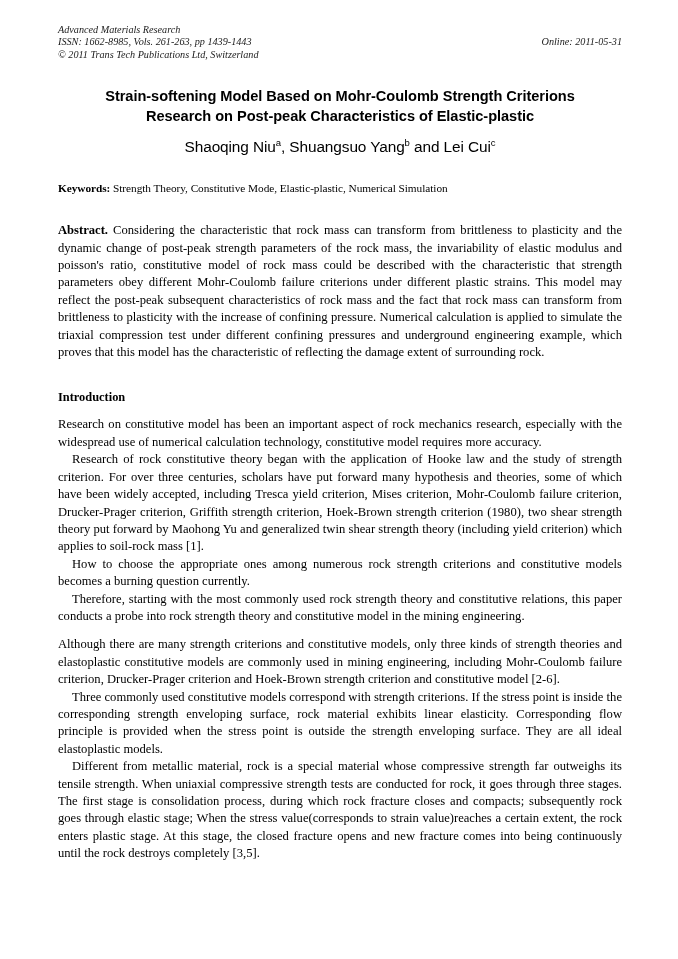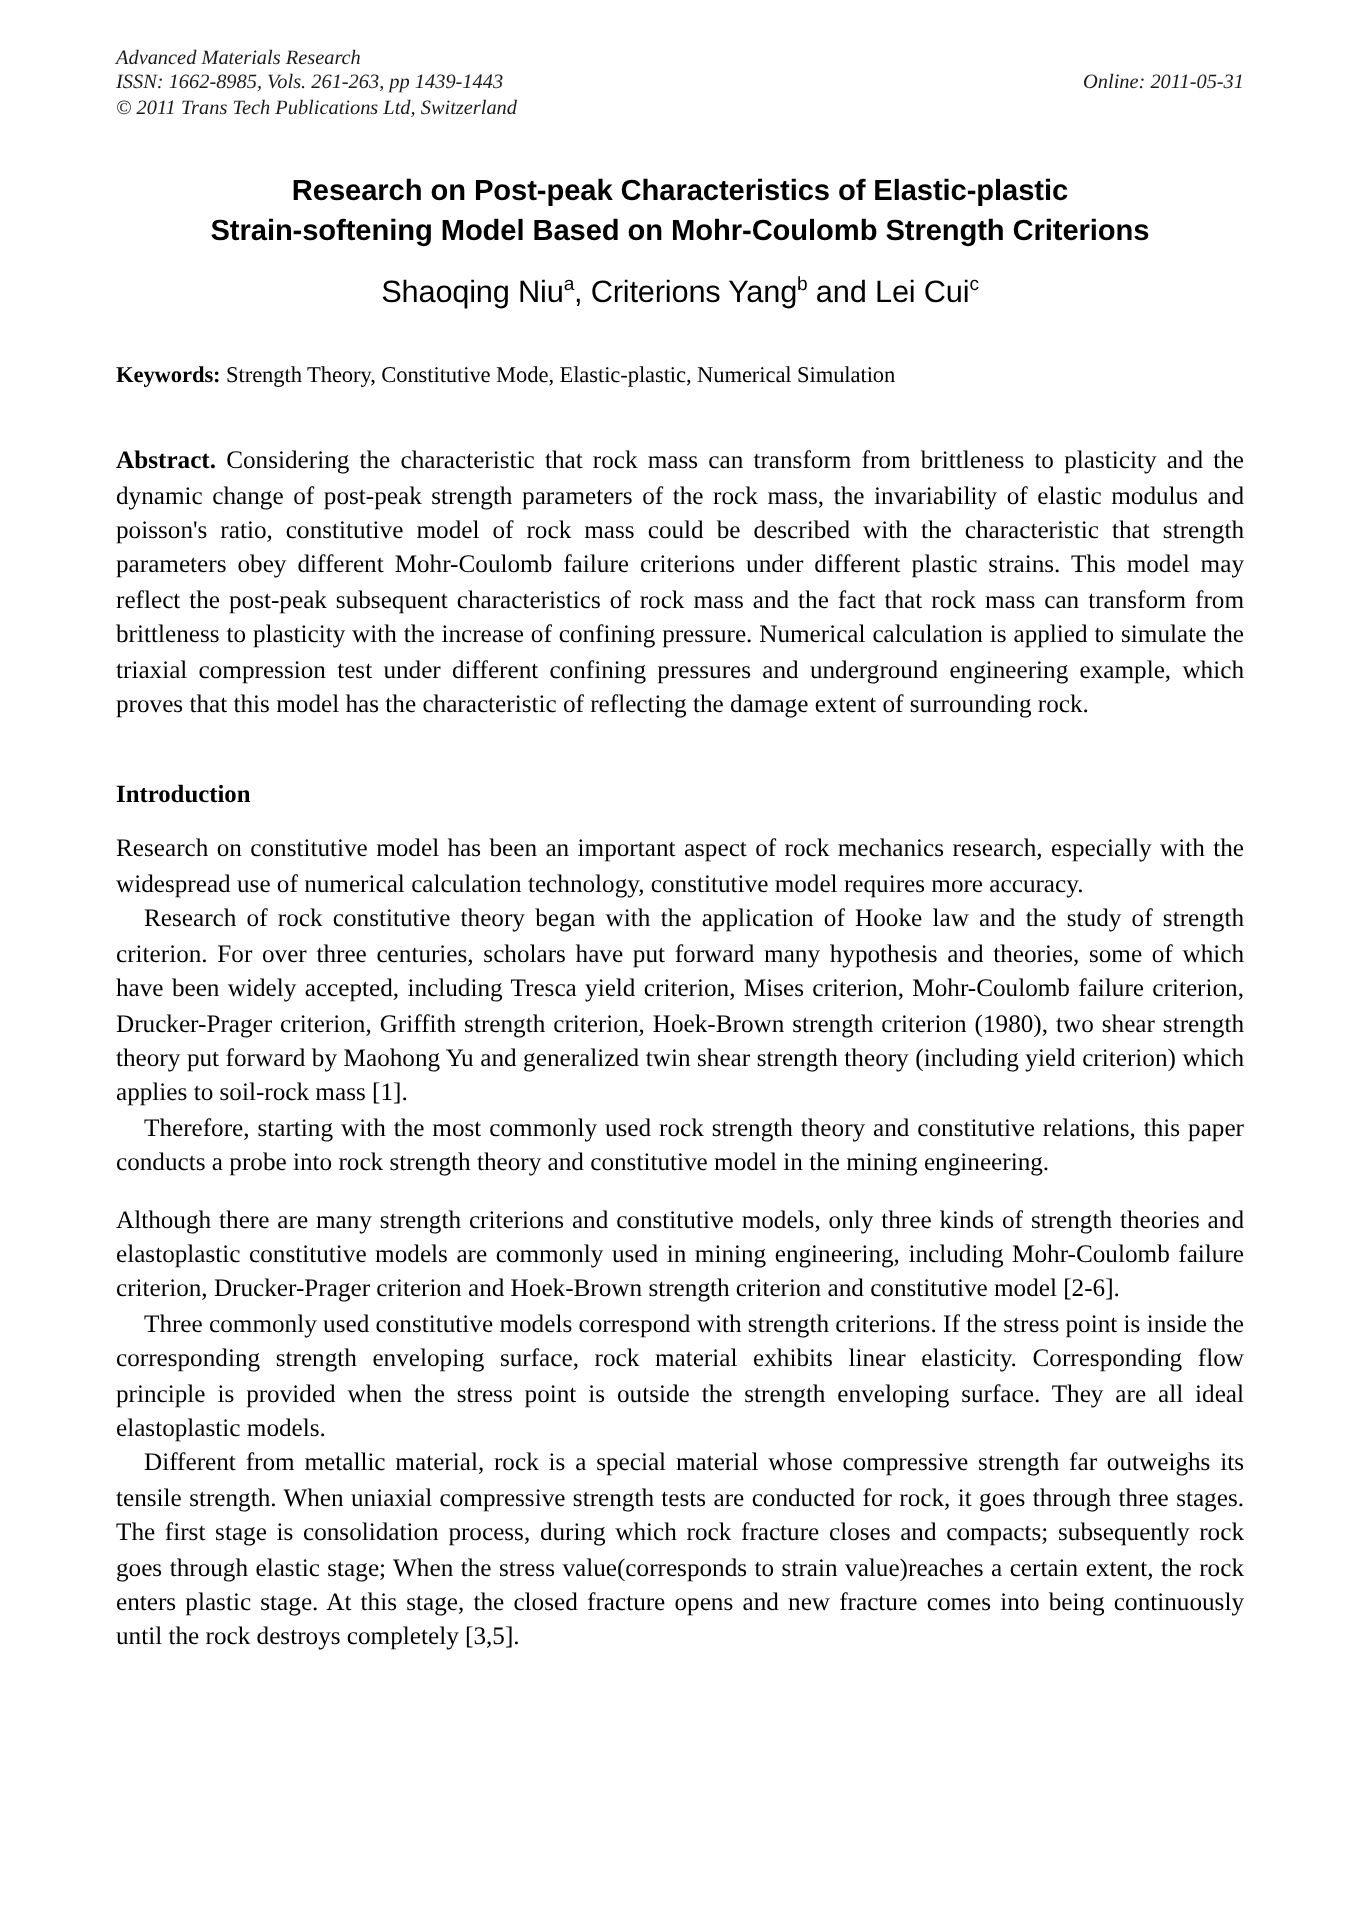--- a/index.html
+++ b/index.html
@@ -130,41 +130,42 @@
   <div class="journal-header">
     <div class="line">Advanced Materials Research</div>
     <div class="line">ISSN: 1662-8985, Vols. 261-263, pp 1439-1443</div>
     <div class="line">© 2011 Trans Tech Publications Ltd, Switzerland</div>
     <div class="online-date">Online: 2011-05-31</div>
   </div>
 
   <div class="title-block">
 
     <h1 class="paper-title">
+      <span class="tline">Strain-softening Model Based on Mohr-Coulomb Strength Criterions</span>
       <span class="tline">Research on Post-peak Characteristics of Elastic-plastic</span>
-      <span class="tline">Strain-softening Model Based on Mohr-Coulomb Strength Criterions</span>
     </h1>
 
     <div class="authors">
-      <span>Shaoqing Niu</span><sup>a</sup><span>, </span><span>Criterions Yang</span><sup>b</sup><span> and </span><span>Lei Cui</span><sup>c</sup>
+      <span>Shaoqing Niu</span><sup>a</sup><span>, </span><span>Shuangsuo Yang</span><sup>b</sup><span> and </span><span>Lei Cui</span><sup>c</sup>
     </div>
 
 
   </div>
 
   <div class="keywords">
     <span class="kw-label">Keywords:</span><span> Strength Theory, Constitutive Mode, Elastic-plastic, Numerical Simulation</span>
   </div>
 
   <div class="abstract">
     <span class="ab-label">Abstract.</span><span> Considering the characteristic that rock mass can transform from brittleness to plasticity and the dynamic change of post-peak strength parameters of the rock mass, the invariability of elastic modulus and poisson's ratio, constitutive model of rock mass could be described with the characteristic that strength parameters obey different Mohr-Coulomb failure criterions under different plastic strains. This model may reflect the post-peak subsequent characteristics of rock mass and the fact that rock mass can transform from brittleness to plasticity with the increase of confining pressure. Numerical calculation is applied to simulate the triaxial compression test under different confining pressures and underground engineering example, which proves that this model has the characteristic of reflecting the damage extent of surrounding rock.</span>
   </div>
 
   <h2 class="section-heading">Introduction</h2>
   <p class="body-par first">Research on constitutive model has been an important aspect of rock mechanics research, especially with the widespread use of numerical calculation technology, constitutive model requires more accuracy.</p>
   <p class="body-par indent">Research of rock constitutive theory began with the application of Hooke law and the study of strength criterion. For over three centuries, scholars have put forward many hypothesis and theories, some of which have been widely accepted, including Tresca yield criterion, Mises criterion, Mohr-Coulomb failure criterion, Drucker-Prager criterion, Griffith strength criterion, Hoek-Brown strength criterion (1980), two shear strength theory put forward by Maohong Yu and generalized twin shear strength theory (including yield criterion) which applies to soil-rock mass [1].</p>
+  <p class="body-par indent">How to choose the appropriate ones among numerous rock strength criterions and constitutive models becomes a burning question currently.</p>
   <p class="body-par indent">Therefore, starting with the most commonly used rock strength theory and constitutive relations, this paper conducts a probe into rock strength theory and constitutive model in the mining engineering.</p>
 
   <p class="body-par first">Although there are many strength criterions and constitutive models, only three kinds of strength theories and elastoplastic constitutive models are commonly used in mining engineering, including Mohr-Coulomb failure criterion, Drucker-Prager criterion and Hoek-Brown strength criterion and constitutive model [2-6].</p>
   <p class="body-par indent">Three commonly used constitutive models correspond with strength criterions. If the stress point is inside the corresponding strength enveloping surface, rock material exhibits linear elasticity. Corresponding flow principle is provided when the stress point is outside the strength enveloping surface. They are all ideal elastoplastic models.</p>
   <p class="body-par indent">Different from metallic material, rock is a special material whose compressive strength far outweighs its tensile strength. When uniaxial compressive strength tests are conducted for rock, it goes through three stages. The first stage is consolidation process, during which rock fracture closes and compacts; subsequently rock goes through elastic stage; When the stress value(corresponds to strain value)reaches a certain extent, the rock enters plastic stage. At this stage, the closed fracture opens and new fracture comes into being continuously until the rock destroys completely [3,5].</p>
 
 </div>
 
 </body></html>

